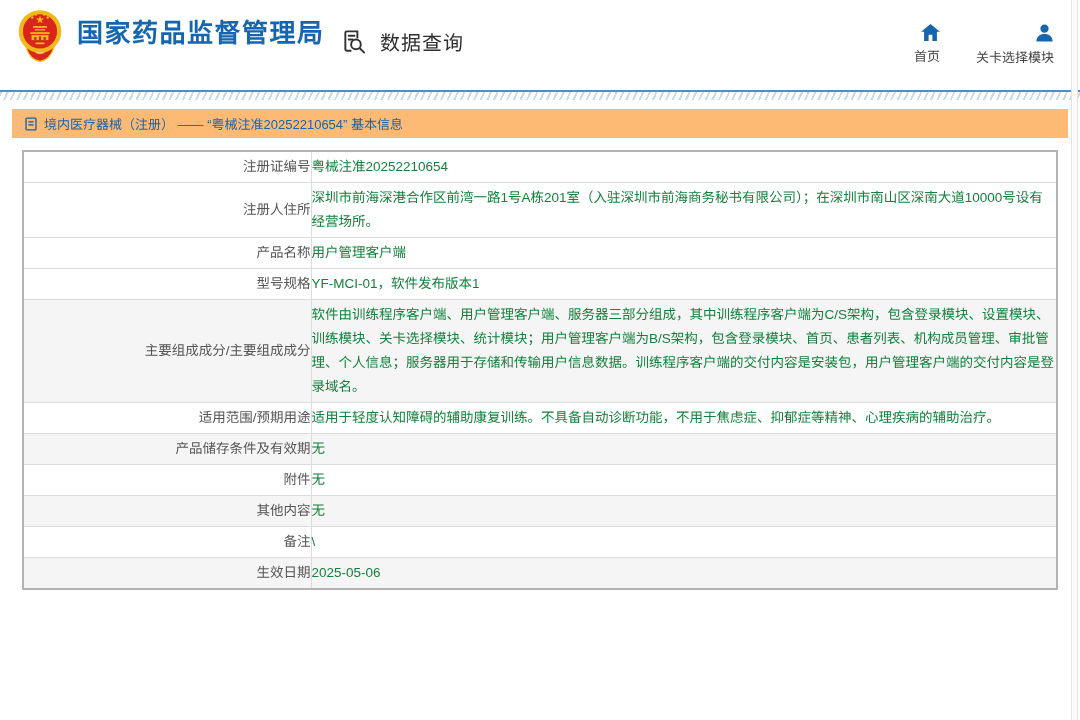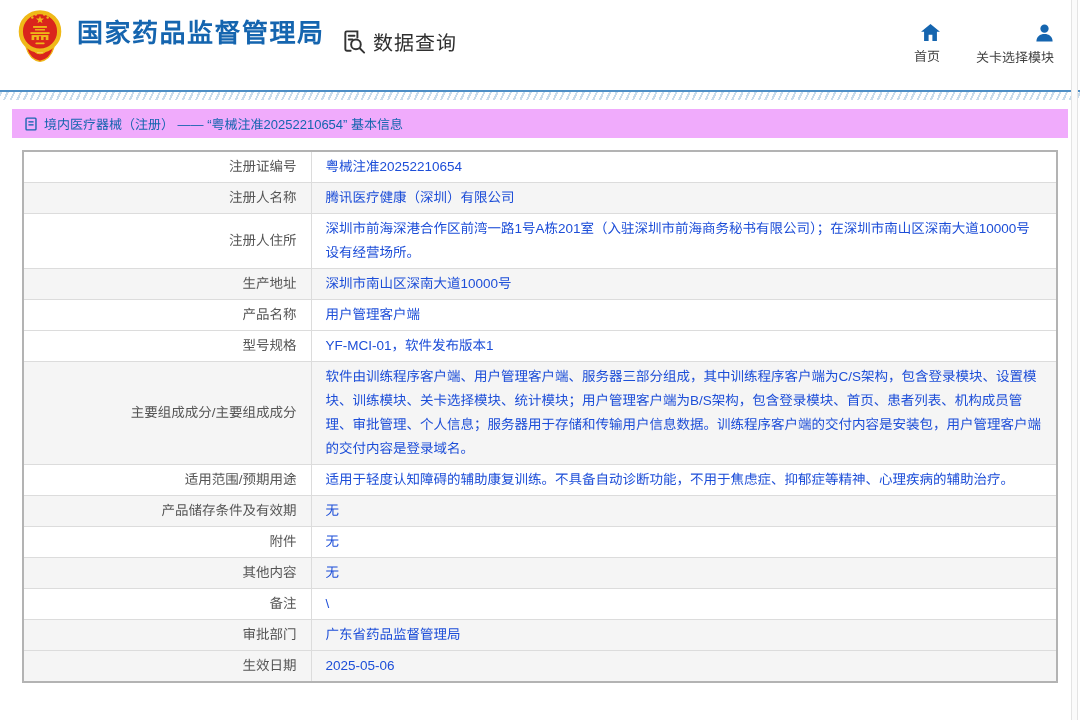--- a/index.html
+++ b/index.html
@@ -5,44 +5,44 @@
   * { box-sizing: border-box; margin: 0; padding: 0; }
   html, body { width: 1080px; height: 720px; overflow: hidden; background: #fff;
     font-family: "Liberation Sans", sans-serif; }
 
   
   .header { position: relative; height: 90px; background: #fff; }
   .emblem { position: absolute; left: 17px; top: 6px; width: 46px; height: 60px; }
   .brand { position: absolute; left: 77px; top: 18px; }
   .brand-title { font-size: 26px; font-weight: bold; color: #1565af; letter-spacing: 1.5px; line-height: 30px; }
   .brand-sub { font-size: 12px; color: #1565af; margin-top: 5px; letter-spacing: 0.2px; }
-  .query { position: absolute; left: 341px; top: 27px; display: flex; align-items: center; gap: 5px; cursor: pointer; }
+  .query { position: absolute; left: 341px; top: 27px; display: flex; align-items: center; gap: 12px; cursor: pointer; }
   .query-label { font-size: 20px; color: #2f2f2f; letter-spacing: 1px; }
   .nav-item { position: absolute; top: 24px; display: flex; flex-direction: column; align-items: flex-end; gap: 5px;
     font-size: 13px; color: #424242; cursor: pointer; }
   .nav-home { left: 886px; width: 54px; }
   .nav-portal { left: 956px; width: 98px; }
 
   
   .header-rule { height: 2px; background: #4f8fc6; }
   .header-hatch { height: 8px;
     background: repeating-linear-gradient(115deg, #c9dcec 0px, #c9dcec 2px, #ffffff 2px, #ffffff 6px); }
 
   
-  .breadcrumb { margin: 9px 12px 0 12px; height: 29px; background: #f0abfc;
+  .breadcrumb { margin: 9px 12px 0 12px; height: 29px; background: #fdba74;
     display: flex; align-items: center; padding-left: 13px; gap: 7px;
     color: #1565af; font-size: 13px; }
 
   
   .reg-table { margin: 12px 0 0 22px; width: 1036px; border-collapse: collapse;
     border: 2px solid #b3b3b3; table-layout: fixed; }
   .reg-table td { border: 1px solid #dcdcdc; font-size: 13.5px; line-height: 24px;
-    padding: 3px 14px; vertical-align: middle; word-break: break-all; }
+    padding: 3px 0; vertical-align: middle; word-break: break-all; }
   td.cell-label { width: 288px; text-align: right; color: #555; }
-  td.cell-value { color: #1d4ed8; }
+  td.cell-value { color: #15803d; }
   tr.alt { background: #f5f5f5; }
 
   
   .scrollbar { position: fixed; right: 2px; top: 0; bottom: 0; width: 7px;
     border-left: 1px solid #e4e4e4; border-right: 1px solid #e4e4e4; background: #fbfbfb; }
 </style>
 </head>
 <body>
 
 <div class="header">
@@ -108,31 +108,23 @@
   </svg>
   <span>境内医疗器械（注册） —— “粤械注准20252210654” 基本信息</span>
 </div>
 
 <table class="reg-table">
   <tbody>
       <tr>
     <td class="cell-label">注册证编号</td>
     <td class="cell-value">粤械注准20252210654</td>
   </tr>
-      <tr class="alt">
-    <td class="cell-label">注册人名称</td>
-    <td class="cell-value">腾讯医疗健康（深圳）有限公司</td>
-  </tr>
       <tr>
     <td class="cell-label">注册人住所</td>
     <td class="cell-value">深圳市前海深港合作区前湾一路1号A栋201室（入驻深圳市前海商务秘书有限公司）；在深圳市南山区深南大道10000号设有经营场所。</td>
-  </tr>
-      <tr class="alt">
-    <td class="cell-label">生产地址</td>
-    <td class="cell-value">深圳市南山区深南大道10000号</td>
   </tr>
       <tr>
     <td class="cell-label">产品名称</td>
     <td class="cell-value">用户管理客户端</td>
   </tr>
       <tr>
     <td class="cell-label">型号规格</td>
     <td class="cell-value">YF-MCI-01，软件发布版本1</td>
   </tr>
       <tr class="alt">
@@ -153,23 +145,19 @@
   </tr>
       <tr class="alt">
     <td class="cell-label">其他内容</td>
     <td class="cell-value">无</td>
   </tr>
       <tr>
     <td class="cell-label">备注</td>
     <td class="cell-value">\</td>
   </tr>
       <tr class="alt">
-    <td class="cell-label">审批部门</td>
-    <td class="cell-value">广东省药品监督管理局</td>
-  </tr>
-      <tr class="alt">
     <td class="cell-label">生效日期</td>
     <td class="cell-value">2025-05-06</td>
   </tr>
     </tbody>
 </table>
 
 <div class="scrollbar"></div>
 
 </body></html>

